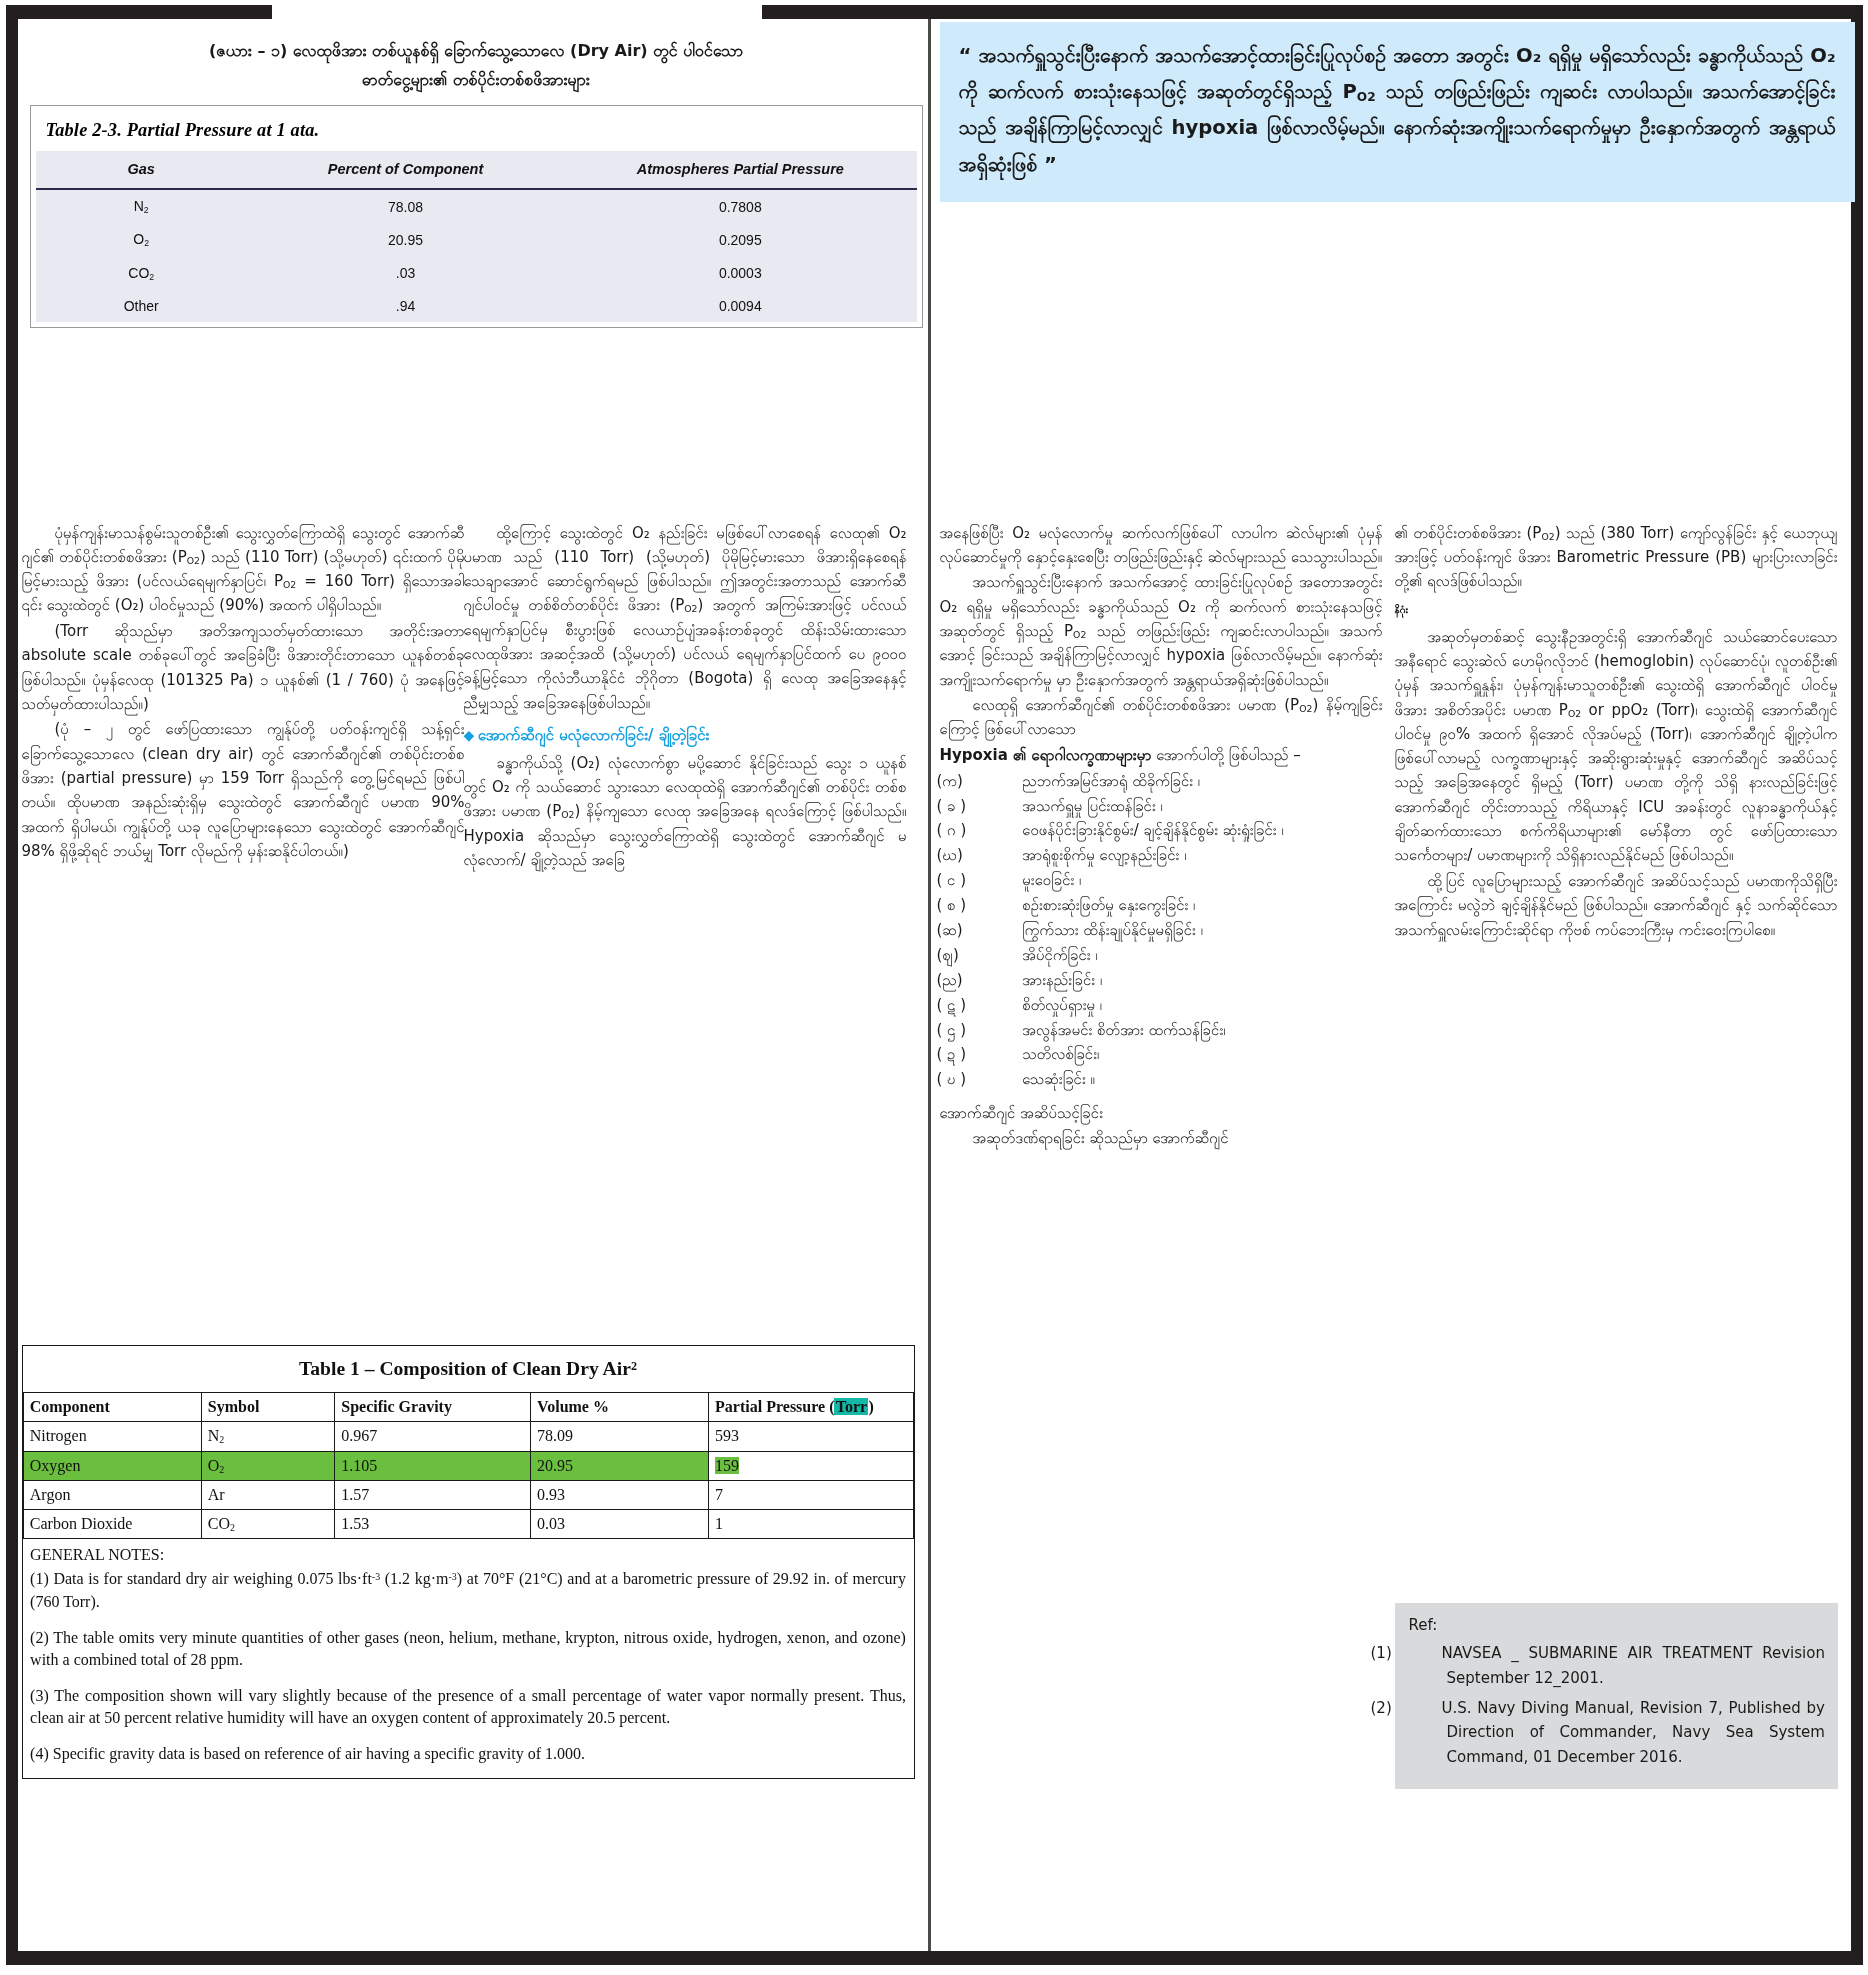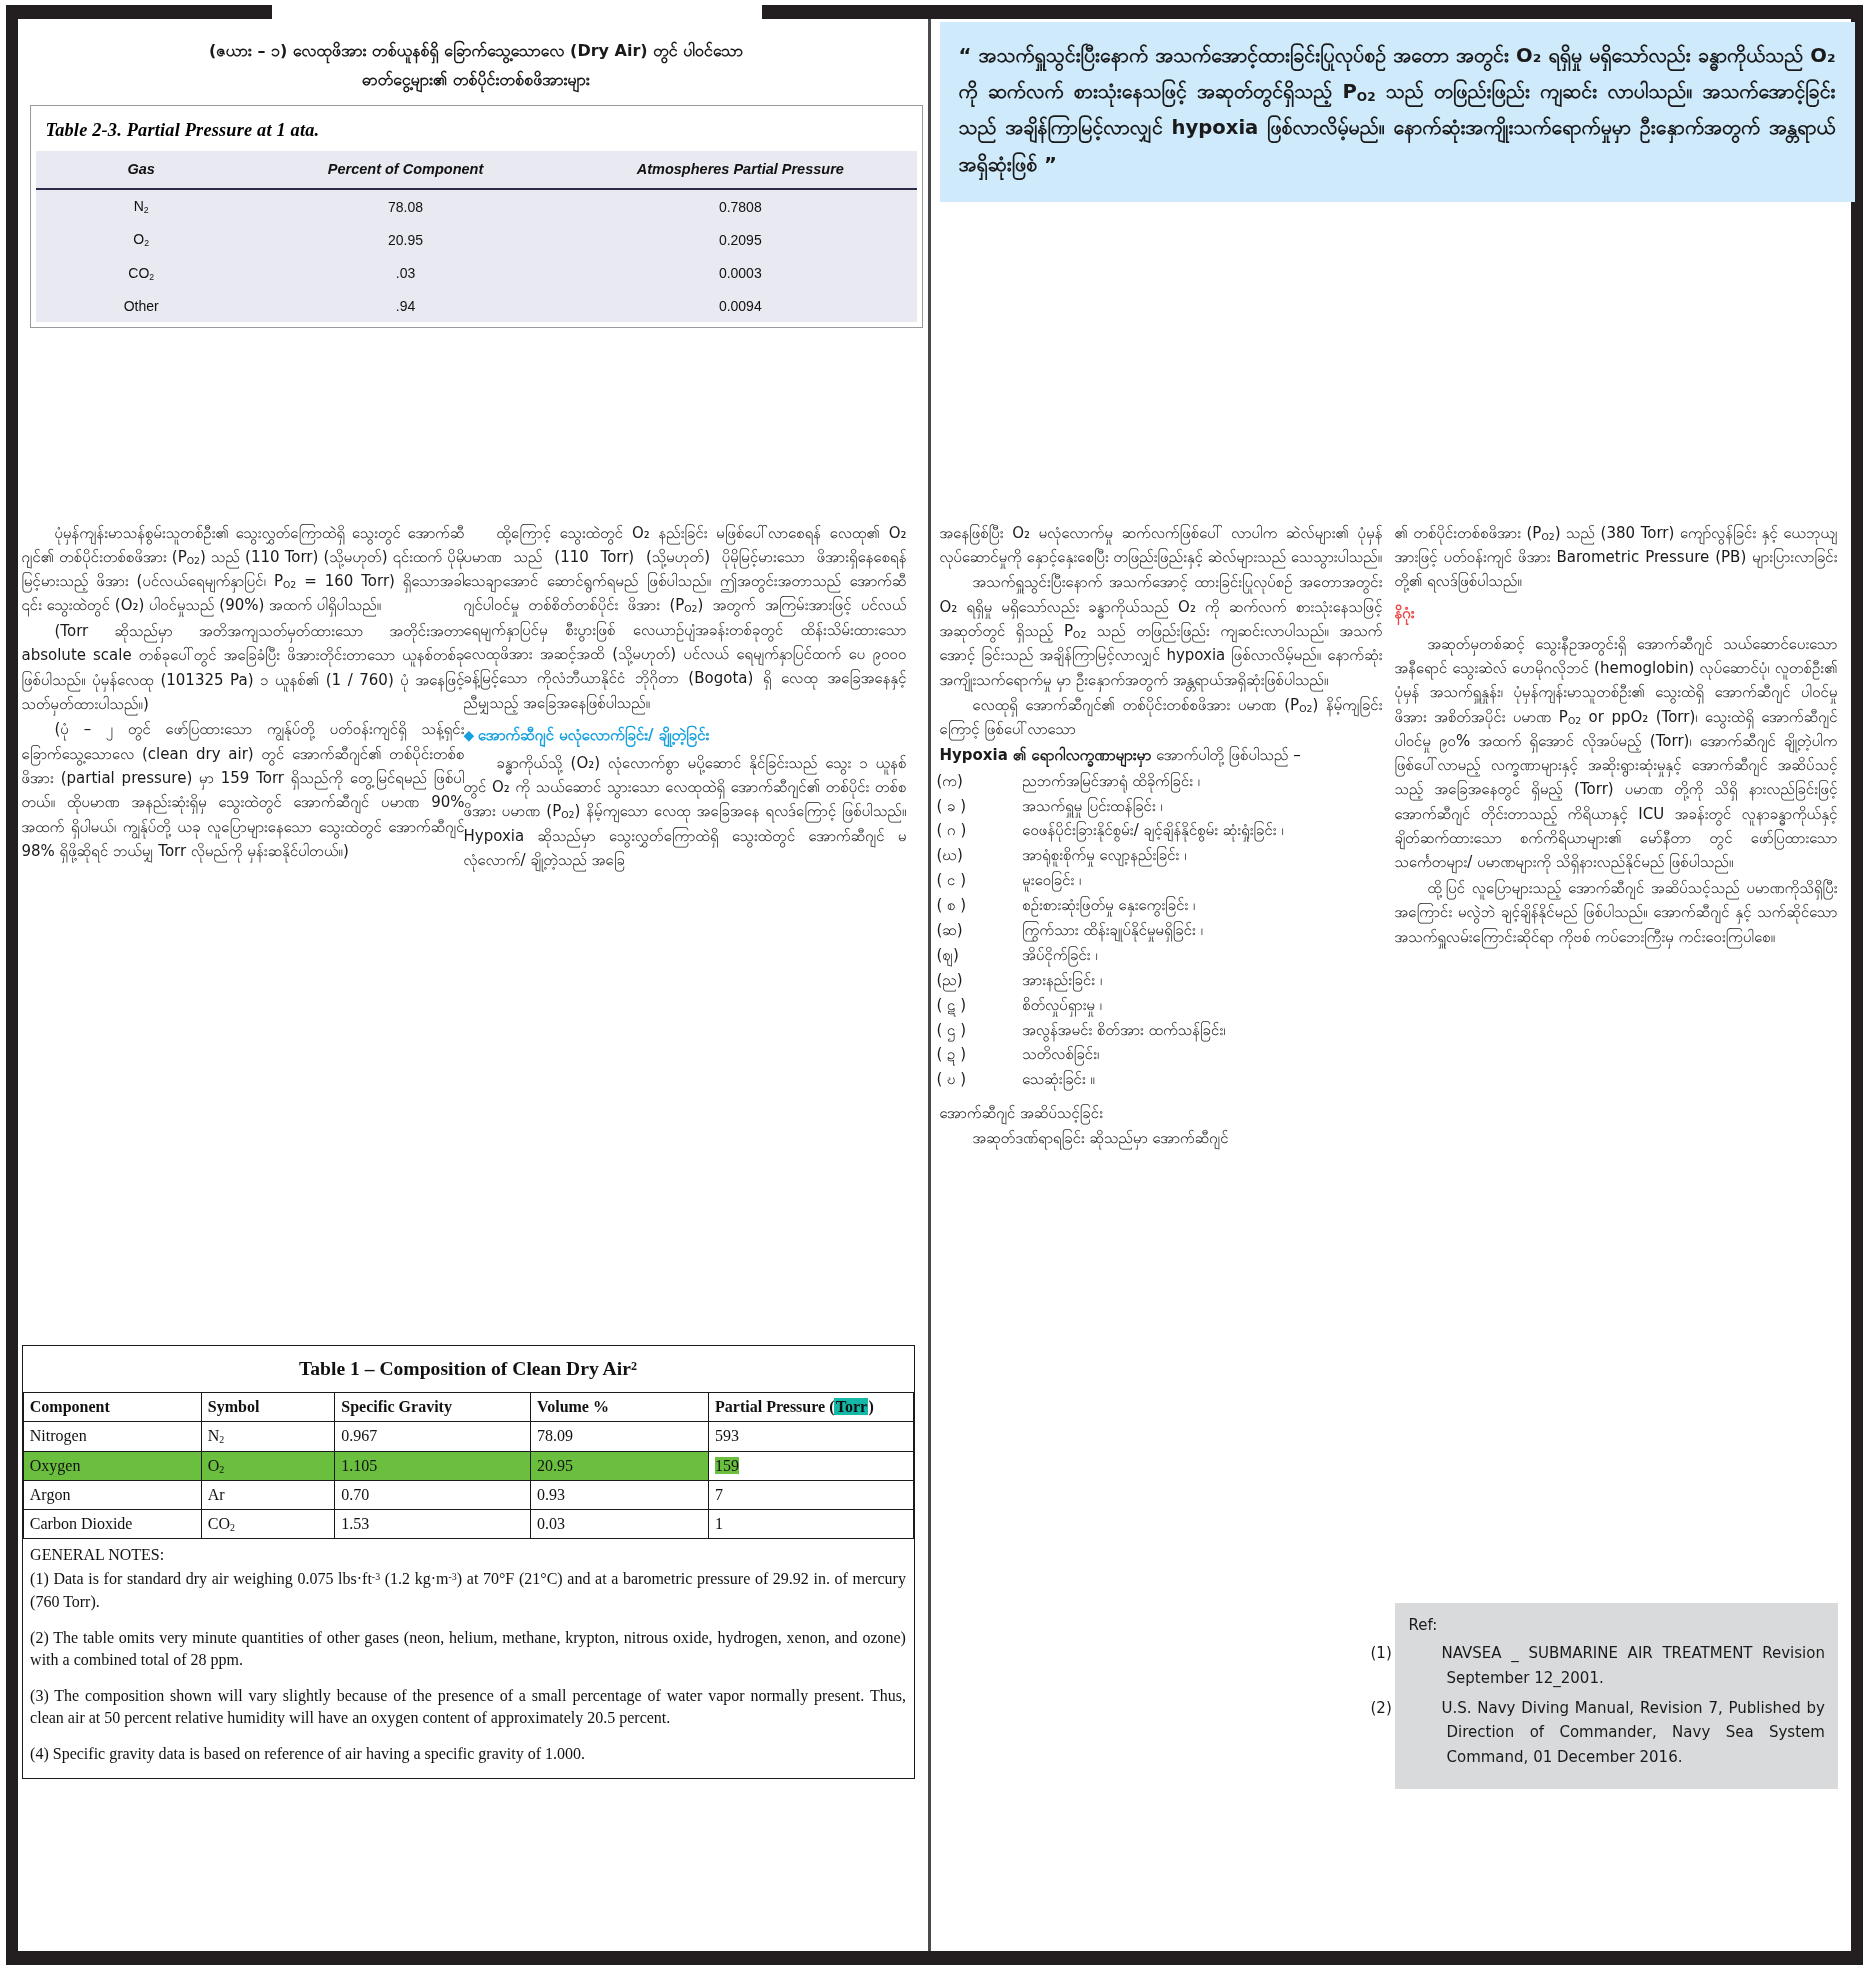--- a/index.html
+++ b/index.html
@@ -58,21 +58,21 @@
   p.mm.noind{text-indent:0;}
   .b{font-weight:700;}
   .cyan-head{
     color:#15a0e0;
     font-weight:700;
     font-size:15px;
     line-height:1.55;
     margin:8.9px 0 3.8px 0;
   }
   .cyan-head .dia{font-size:14px;margin-right:3.8px;}
-  .cyan-word{color:#ef4444;font-weight:700;font-size:15px;margin:10px 0 6.3px 0;}
+  .cyan-word{color:#000000;font-weight:700;font-size:10px;margin:10px 0 6.3px 0;}
   sub{font-size:.62em;vertical-align:-.22em;}
   sup{font-size:.62em;vertical-align:.45em;}
 
   
   .quotebox{
     background:#cfeafb;
     padding:16.4px 19px 19px 19px;
     box-sizing:border-box;
     width:915px;
     margin:0;
@@ -335,21 +335,21 @@
               <tr>
                 <td class="hl-green">Oxygen</td>
                 <td class="hl-green">O<sub>2</sub></td>
                 <td class="hl-green">1.105</td>
                 <td class="hl-green">20.95</td>
                 <td><span class="hl-green">159</span></td>
               </tr>
               <tr>
                 <td>Argon</td>
                 <td>Ar</td>
-                <td>0.70</td>
+                <td>1.57</td>
                 <td>0.93</td>
                 <td>7</td>
               </tr>
               <tr>
                 <td>Carbon Dioxide</td>
                 <td>CO<sub>2</sub></td>
                 <td>1.53</td>
                 <td>0.03</td>
                 <td>1</td>
               </tr>

